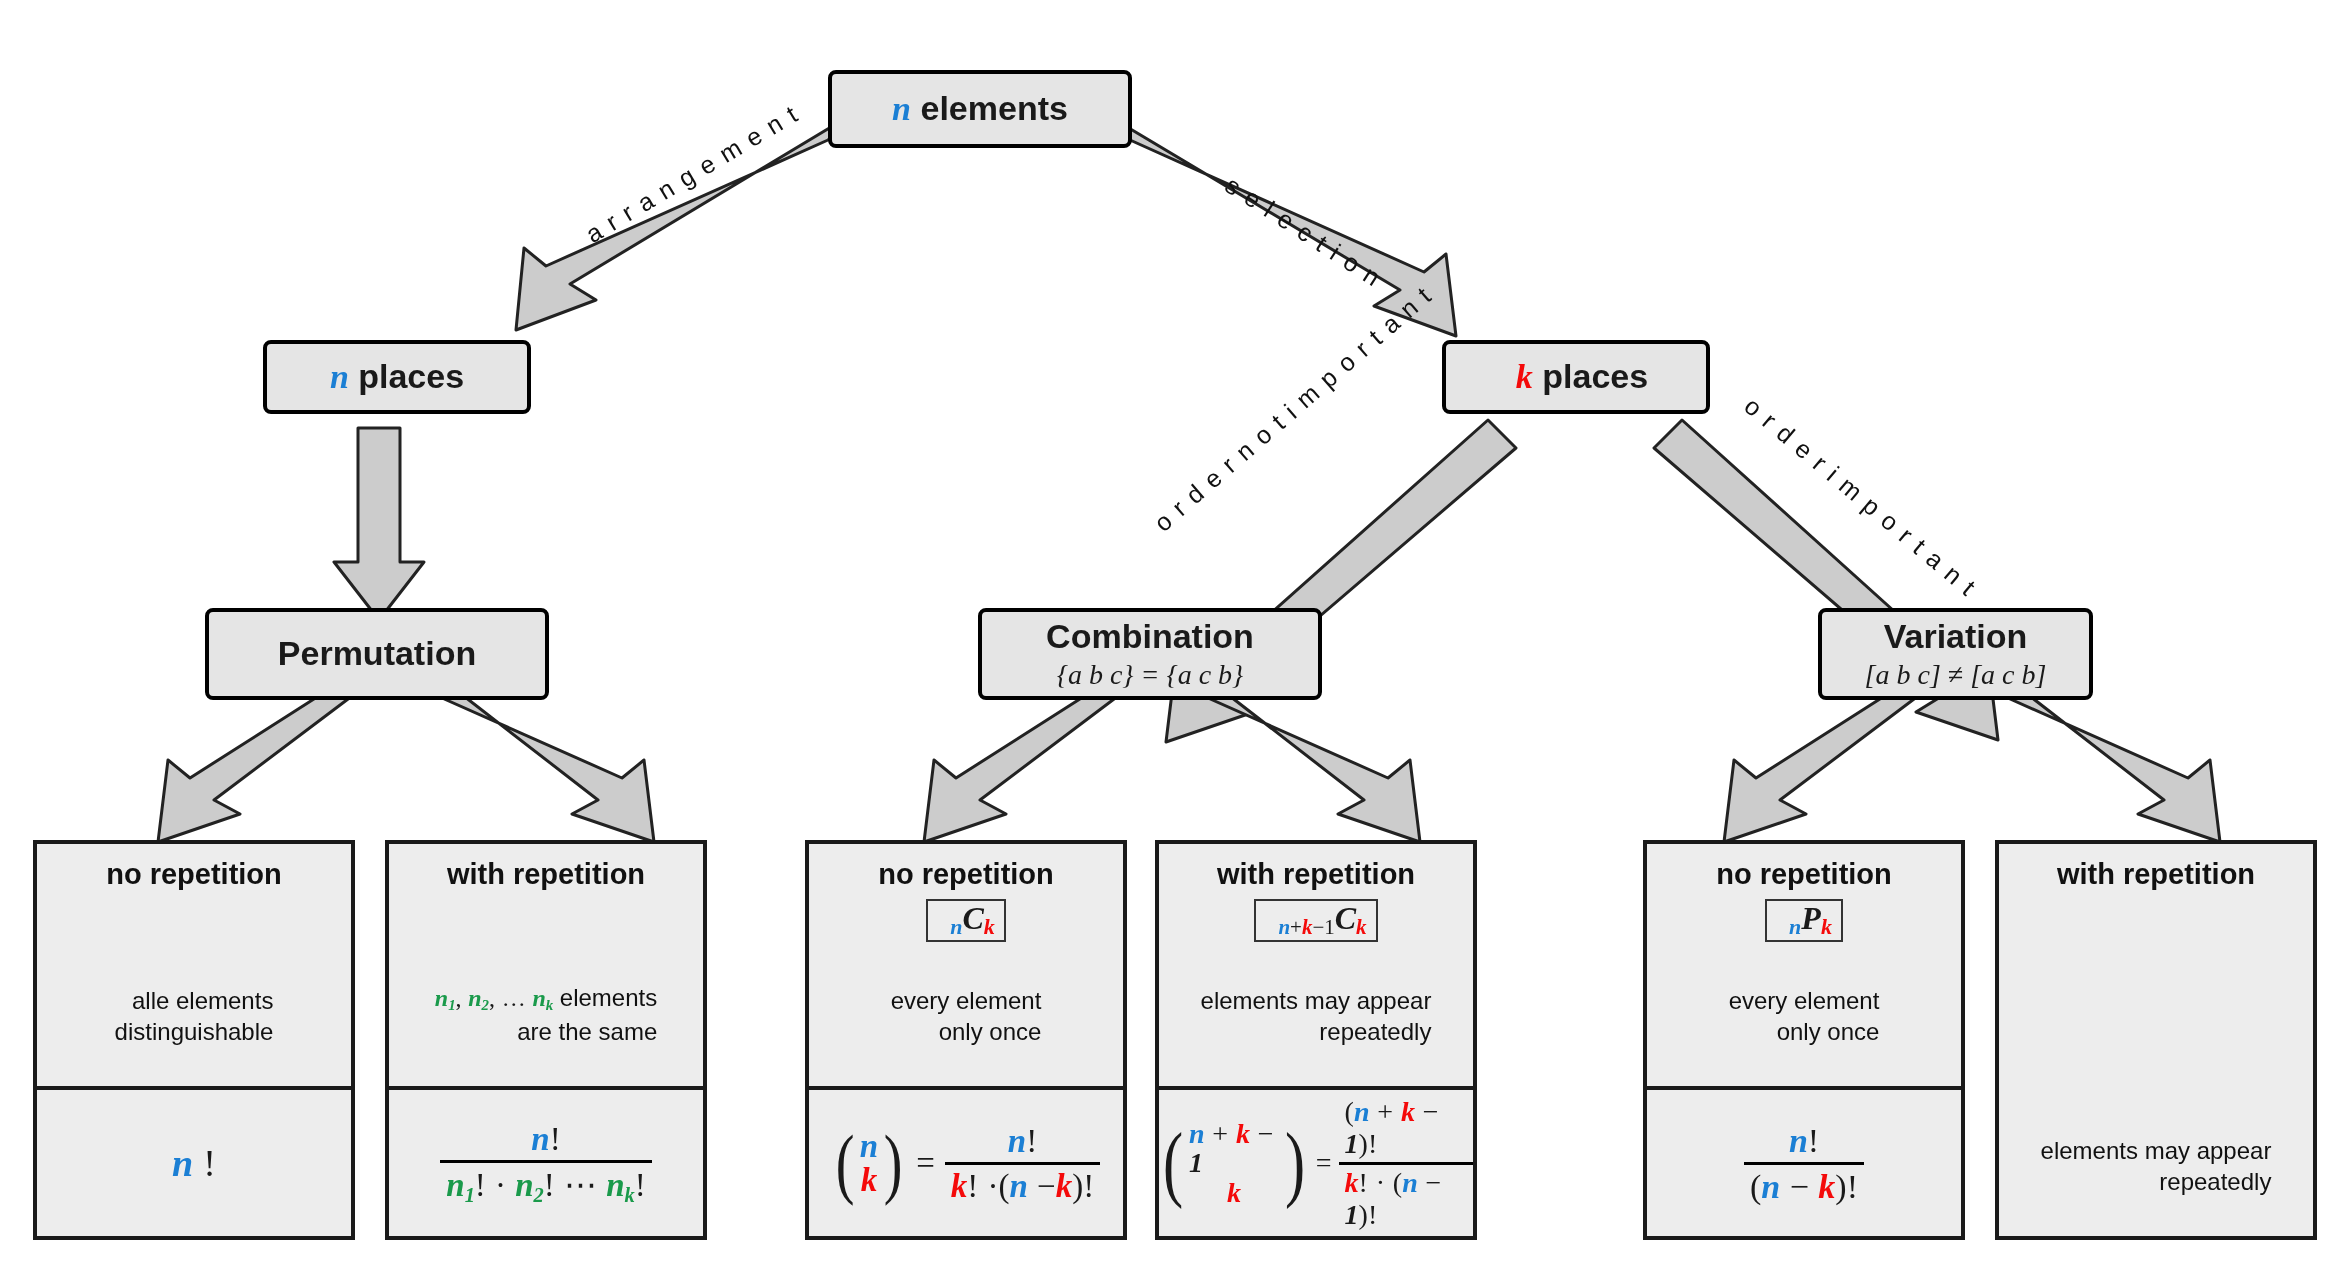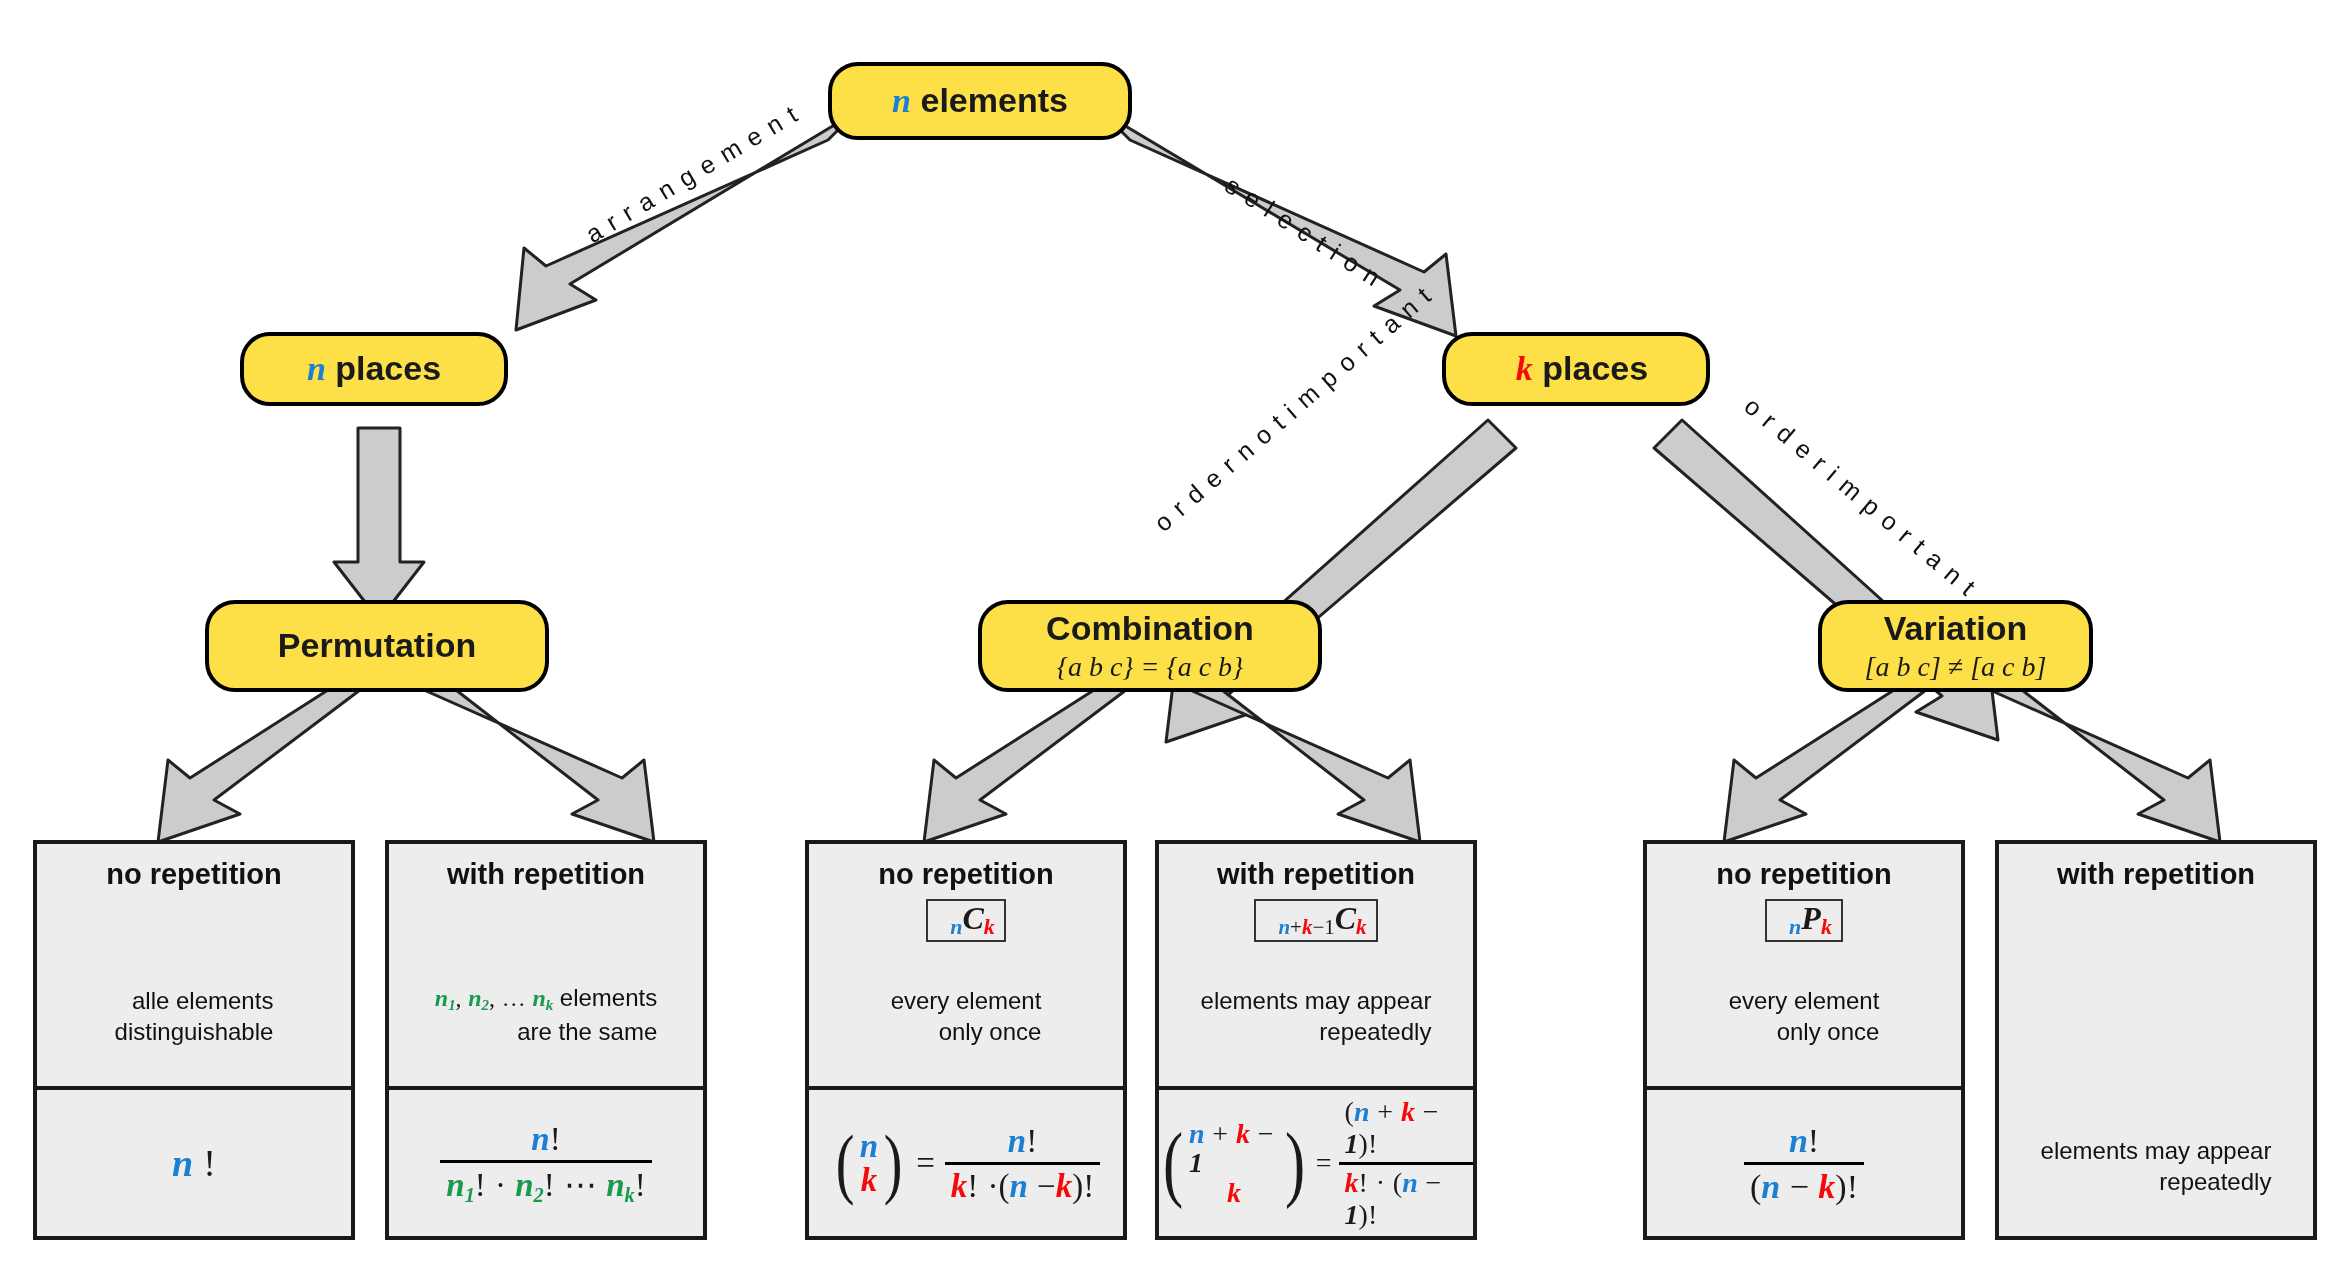--- a/index.html
+++ b/index.html
@@ -2,28 +2,29 @@
 <html><head>
 <meta charset="utf-8">
 <style>
   html,body{margin:0;padding:0;background:#fff;}
   body{font-family:"Liberation Sans",sans-serif;}
   #stage{position:relative;width:2349px;height:1281px;background:#fff;overflow:hidden;}
 
   
   .rnode{
     position:absolute;
-    background:#fde047;
+    background:#e5e5e5;
     border:4px solid #000;
-    border-radius:30px;
+    border-radius:8px;
     box-sizing:border-box;
     display:flex;flex-direction:column;
     align-items:center;justify-content:center;
     text-align:center;
     z-index:5;
+    margin-top:8px;
   }
   .rnode .ttl{font-size:34px;font-weight:bold;color:#1a1a1a;line-height:1.15;white-space:nowrap;}
   .rnode .sub{font-family:"Liberation Serif",serif;font-style:italic;font-size:28px;color:#1a1a1a;
                line-height:1.2;white-space:nowrap;margin-top:2px;}
 
   
   .leaf{
     position:absolute;
     background:#ededed;
     border:4px solid #1a1a1a;
@@ -119,21 +120,21 @@
   <div class="alabel" style="left:1158px;top:512px;transform:rotate(-41deg);">o r d e r  n o t  i m p o r t a n t</div>
   <div class="alabel" style="left:1748px;top:388px;transform:rotate(40deg);">o r d e r  i m p o r t a n t</div>
 
   <div class="rnode" style="left:828px;top:62px;width:304px;height:78px;">
     <div class="ttl">
       <span class="mi blue">n</span>
       <span>elements</span>
     </div>
   </div>
 
-  <div class="rnode" style="left:240px;top:332px;width:268px;height:74px;">
+  <div class="rnode" style="left:263px;top:332px;width:268px;height:74px;">
     <div class="ttl">
       <span class="mi blue">n</span>
       <span>places</span>
     </div>
   </div>
 
   <div class="rnode" style="left:1442px;top:332px;width:268px;height:74px;padding-left:12px;">
     <div class="ttl">
       <span class="mi red">k</span>
       <span>places</span>

